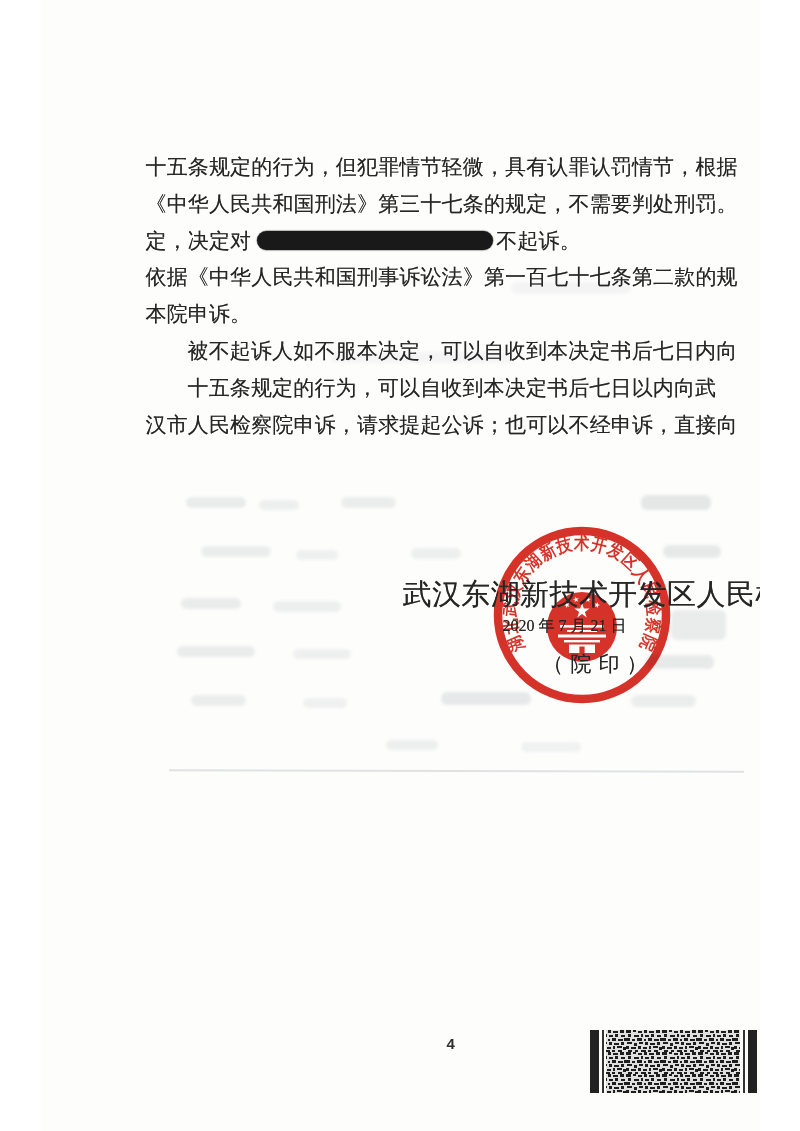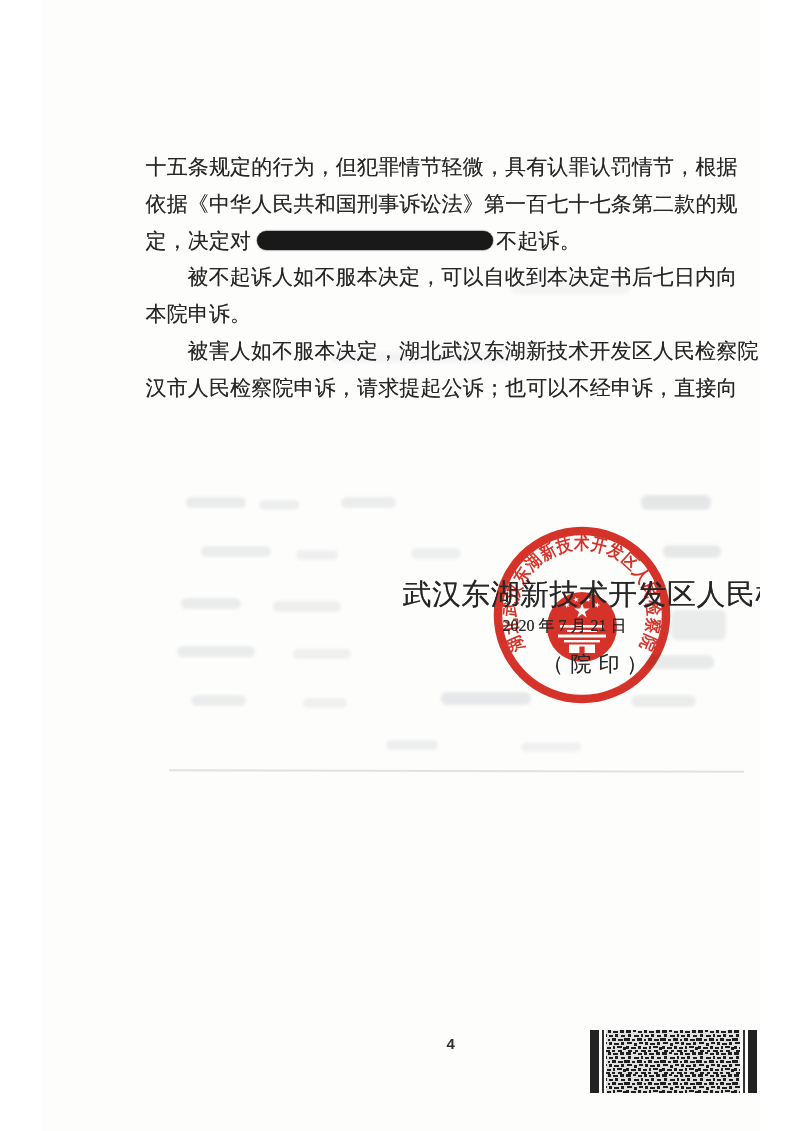--- a/index.html
+++ b/index.html
@@ -106,25 +106,26 @@
   <div class="smudge" style="left:262px;top:698px;width:44px;height:10px;opacity:.16"></div>
   <div class="smudge" style="left:400px;top:692px;width:90px;height:13px;opacity:.26"></div>
   <div class="smudge" style="left:590px;top:695px;width:65px;height:12px;opacity:.2"></div>
   <div class="smudge" style="left:345px;top:740px;width:52px;height:10px;opacity:.18"></div>
   <div class="smudge" style="left:480px;top:742px;width:60px;height:10px;opacity:.15"></div>
   <div class="smudge" style="left:290px;top:352px;width:180px;height:11px;opacity:.1"></div>
   <div class="smudge" style="left:470px;top:282px;width:120px;height:12px;opacity:.1"></div>
 
   <div class="body-text">
     <div class="line">十五条规定的行为，但犯罪情节轻微，具有认罪认罚情节，根据</div>
+    <div class="line">《中华人民共和国刑法》第三十七条的规定，不需要判处刑罚。</div>
+    <div class="line"><span>定，决定对</span><span class="redaction"></span><span>不起诉。</span></div>
     <div class="line">依据《中华人民共和国刑事诉讼法》第一百七十七条第二款的规</div>
-    <div class="line"><span>定，决定对</span><span class="redaction"></span><span>不起诉。</span></div>
+    <div class="line">本院申诉。</div>
     <div class="line indent">被不起诉人如不服本决定，可以自收到本决定书后七日内向</div>
-    <div class="line">本院申诉。</div>
-    <div class="line indent">被害人如不服本决定，湖北武汉东湖新技术开发区人民检察院</div>
+    <div class="line indent">十五条规定的行为，可以自收到本决定书后七日以内向武</div>
     <div class="line">汉市人民检察院申诉，请求提起公诉；也可以不经申诉，直接向</div>
   </div>
 
   <svg class="seal" width="184" height="184" viewBox="-92 -92 184 184">
     <defs>
       <path id="star" d="M0,-1 L.225,-.309 .951,-.309 .363,.118 .588,.809 0,.382 -.588,.809 -.363,.118 -.951,-.309 -.225,-.309 Z"></path>
       <path id="ringArc" d="M -57.2,33 A 66,66 0 1 1 57.2,33" fill="none"></path>
     </defs>
     <g>
       <circle cx="0" cy="0" r="84" fill="none" stroke="#d5281e" stroke-width="8.5"></circle>

